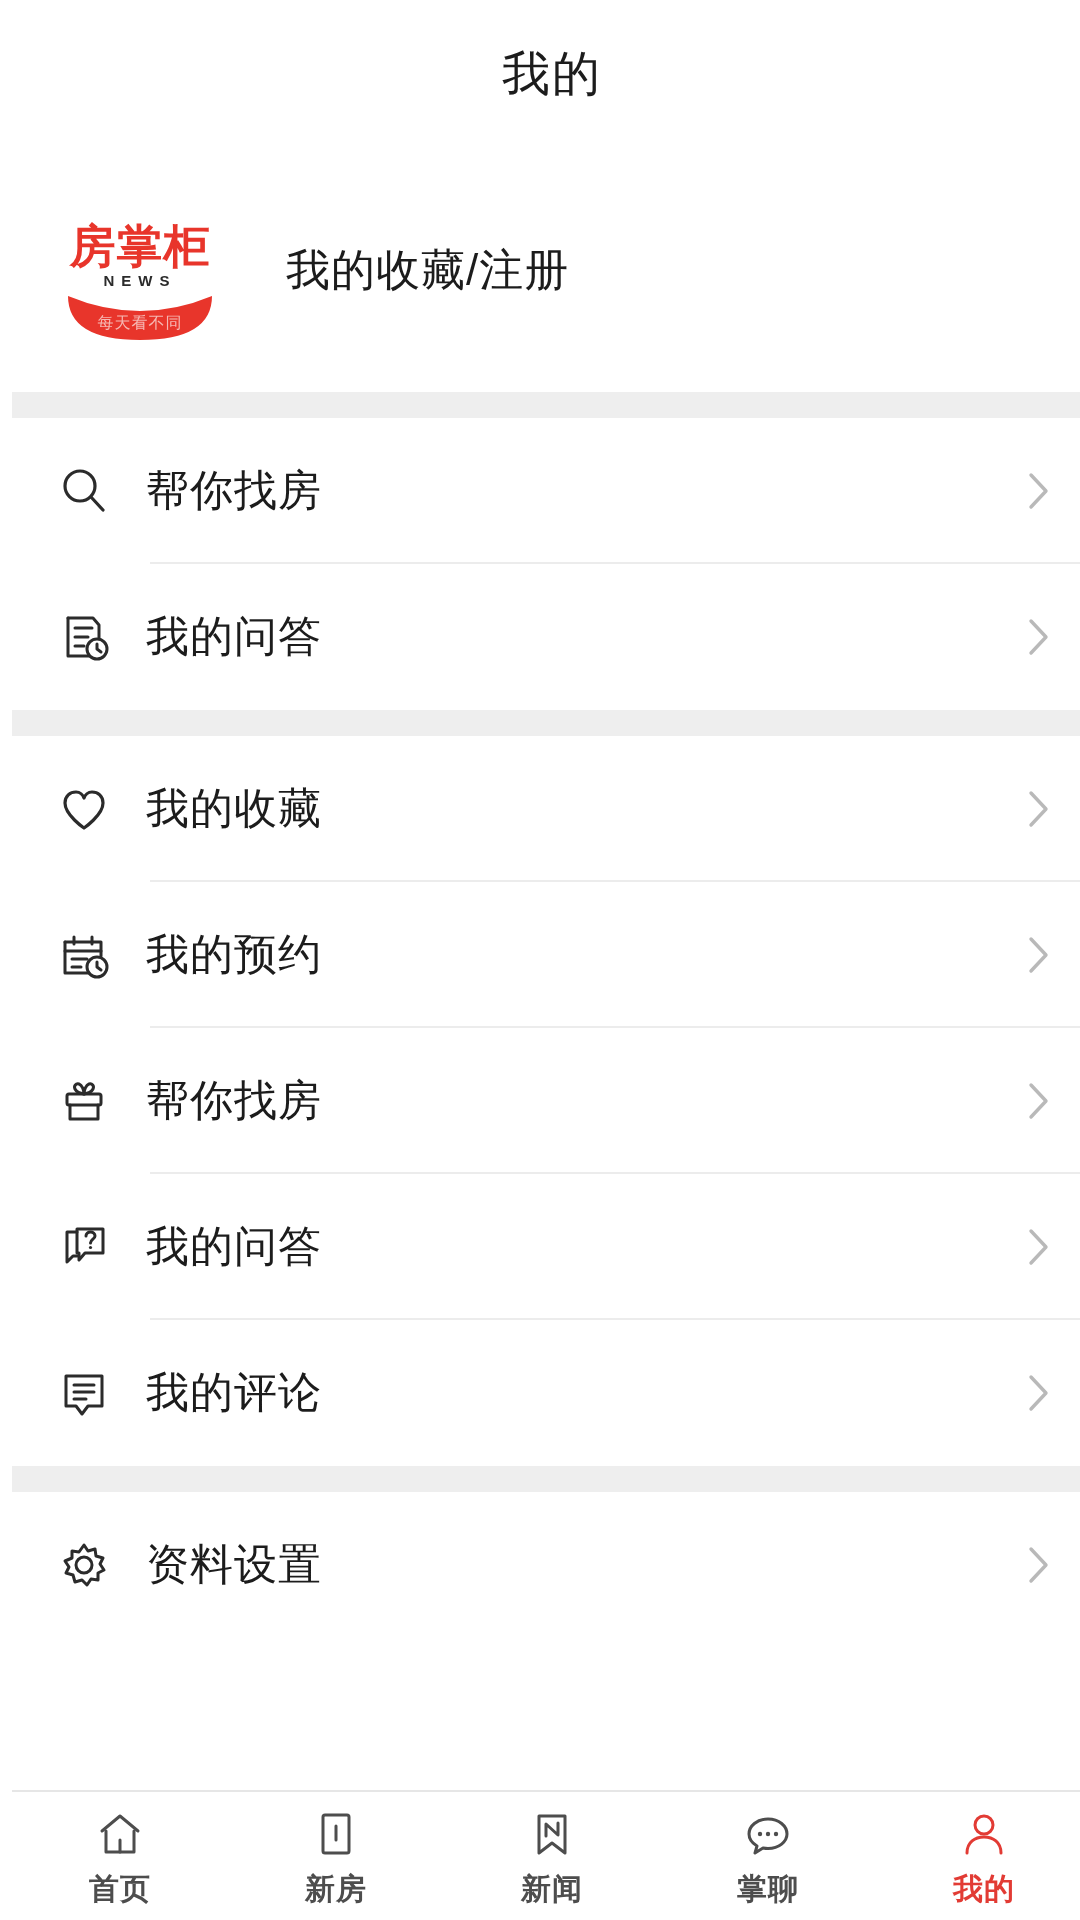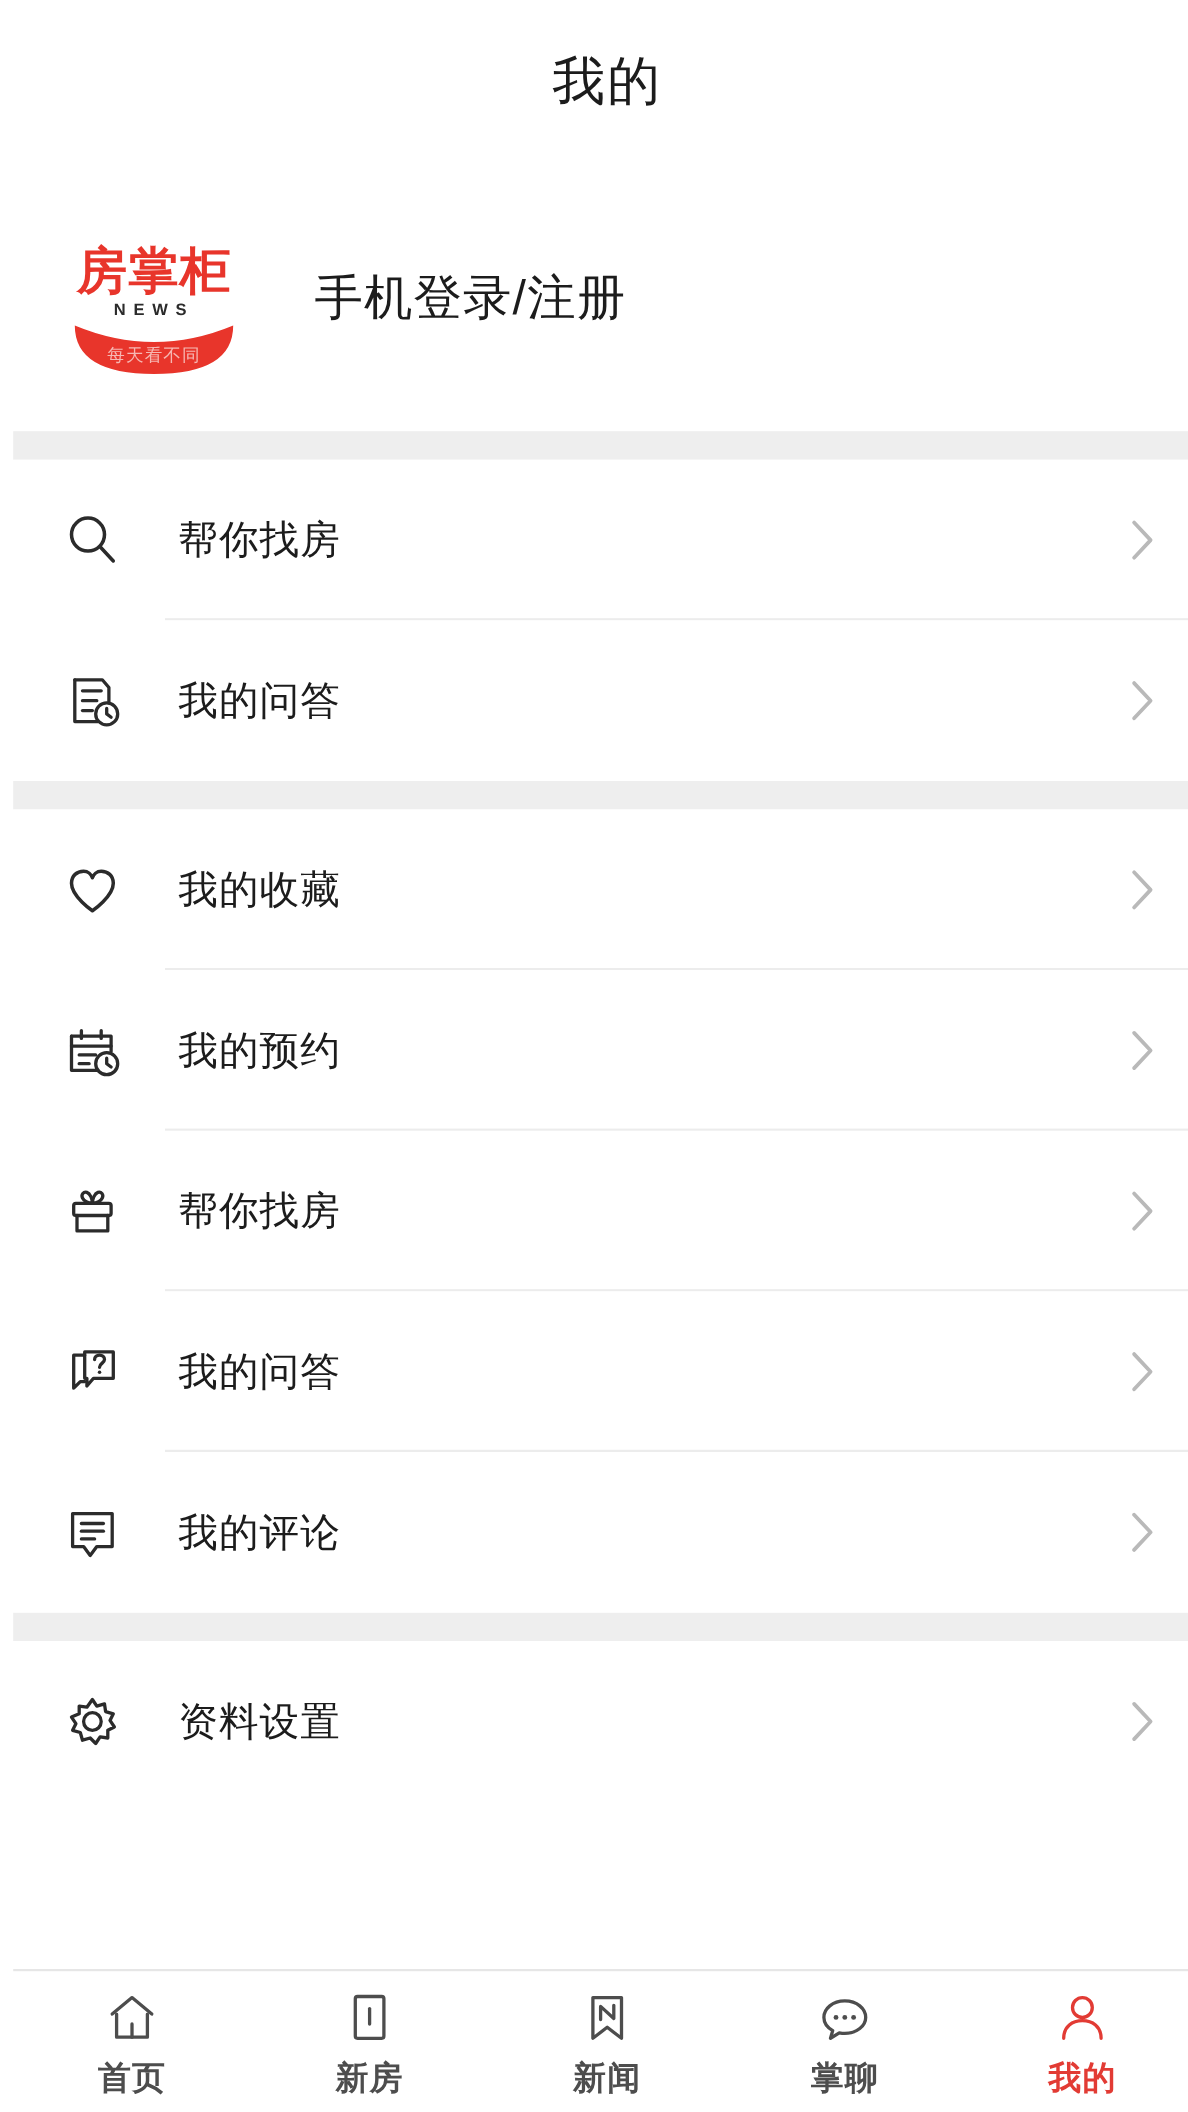--- a/index.html
+++ b/index.html
@@ -84,22 +84,22 @@
   }
   .menu-item .icon-wrap {
     width: 76px;
     flex: 0 0 76px;
     display: flex;
     align-items: center;
     justify-content: center;
   }
   .menu-item .icon-wrap svg { display: block; }
   .menu-label {
-    margin-left: 40px;
-    font-size: 36px;
+    margin-left: 24px;
+    font-size: 43px;
     color: #1c1c1c;
     flex: 1 1 auto;
     letter-spacing: 1px;
   }
   .chev {
     width: 40px;
     flex: 0 0 40px;
     display: flex;
     align-items: center;
     justify-content: center;
@@ -153,21 +153,21 @@
     <div class="logo">
       <svg width="172" height="140" viewBox="0 0 172 140" xmlns="http://www.w3.org/2000/svg">
 
         <text x="86" y="62" text-anchor="middle" font-family="'DejaVu Sans','Liberation Sans',sans-serif" font-size="46" font-weight="bold" fill="#e8352b" letter-spacing="1">房掌柜</text>
         <text x="86" y="86" text-anchor="middle" font-family="'Liberation Sans',sans-serif" font-size="15" font-weight="bold" fill="#2b2b2b" letter-spacing="7">NEWS</text>
 
         <path d="M14 96 Q86 126 158 96 Q158 140 86 140 Q14 140 14 96 Z" fill="#e8352b"></path>
         <text x="86" y="128" text-anchor="middle" font-family="'DejaVu Sans','Liberation Sans',sans-serif" font-size="16" fill="#f6b7b2" letter-spacing="1">每天看不同</text>
       </svg>
     </div>
-    <div class="profile-login">手机登录/注册</div>
+    <div class="profile-login">我的收藏/注册</div>
   </div>
 
   <div class="group-gap"></div>
 
   <div class="menu-group">
 
     <div class="menu-item">
       <span class="icon-wrap">
         <svg width="58" height="58" viewBox="0 0 58 58" fill="none" stroke="#2b2b2b" stroke-width="3.2" stroke-linecap="round">
           <circle cx="25" cy="24" r="15"></circle>

